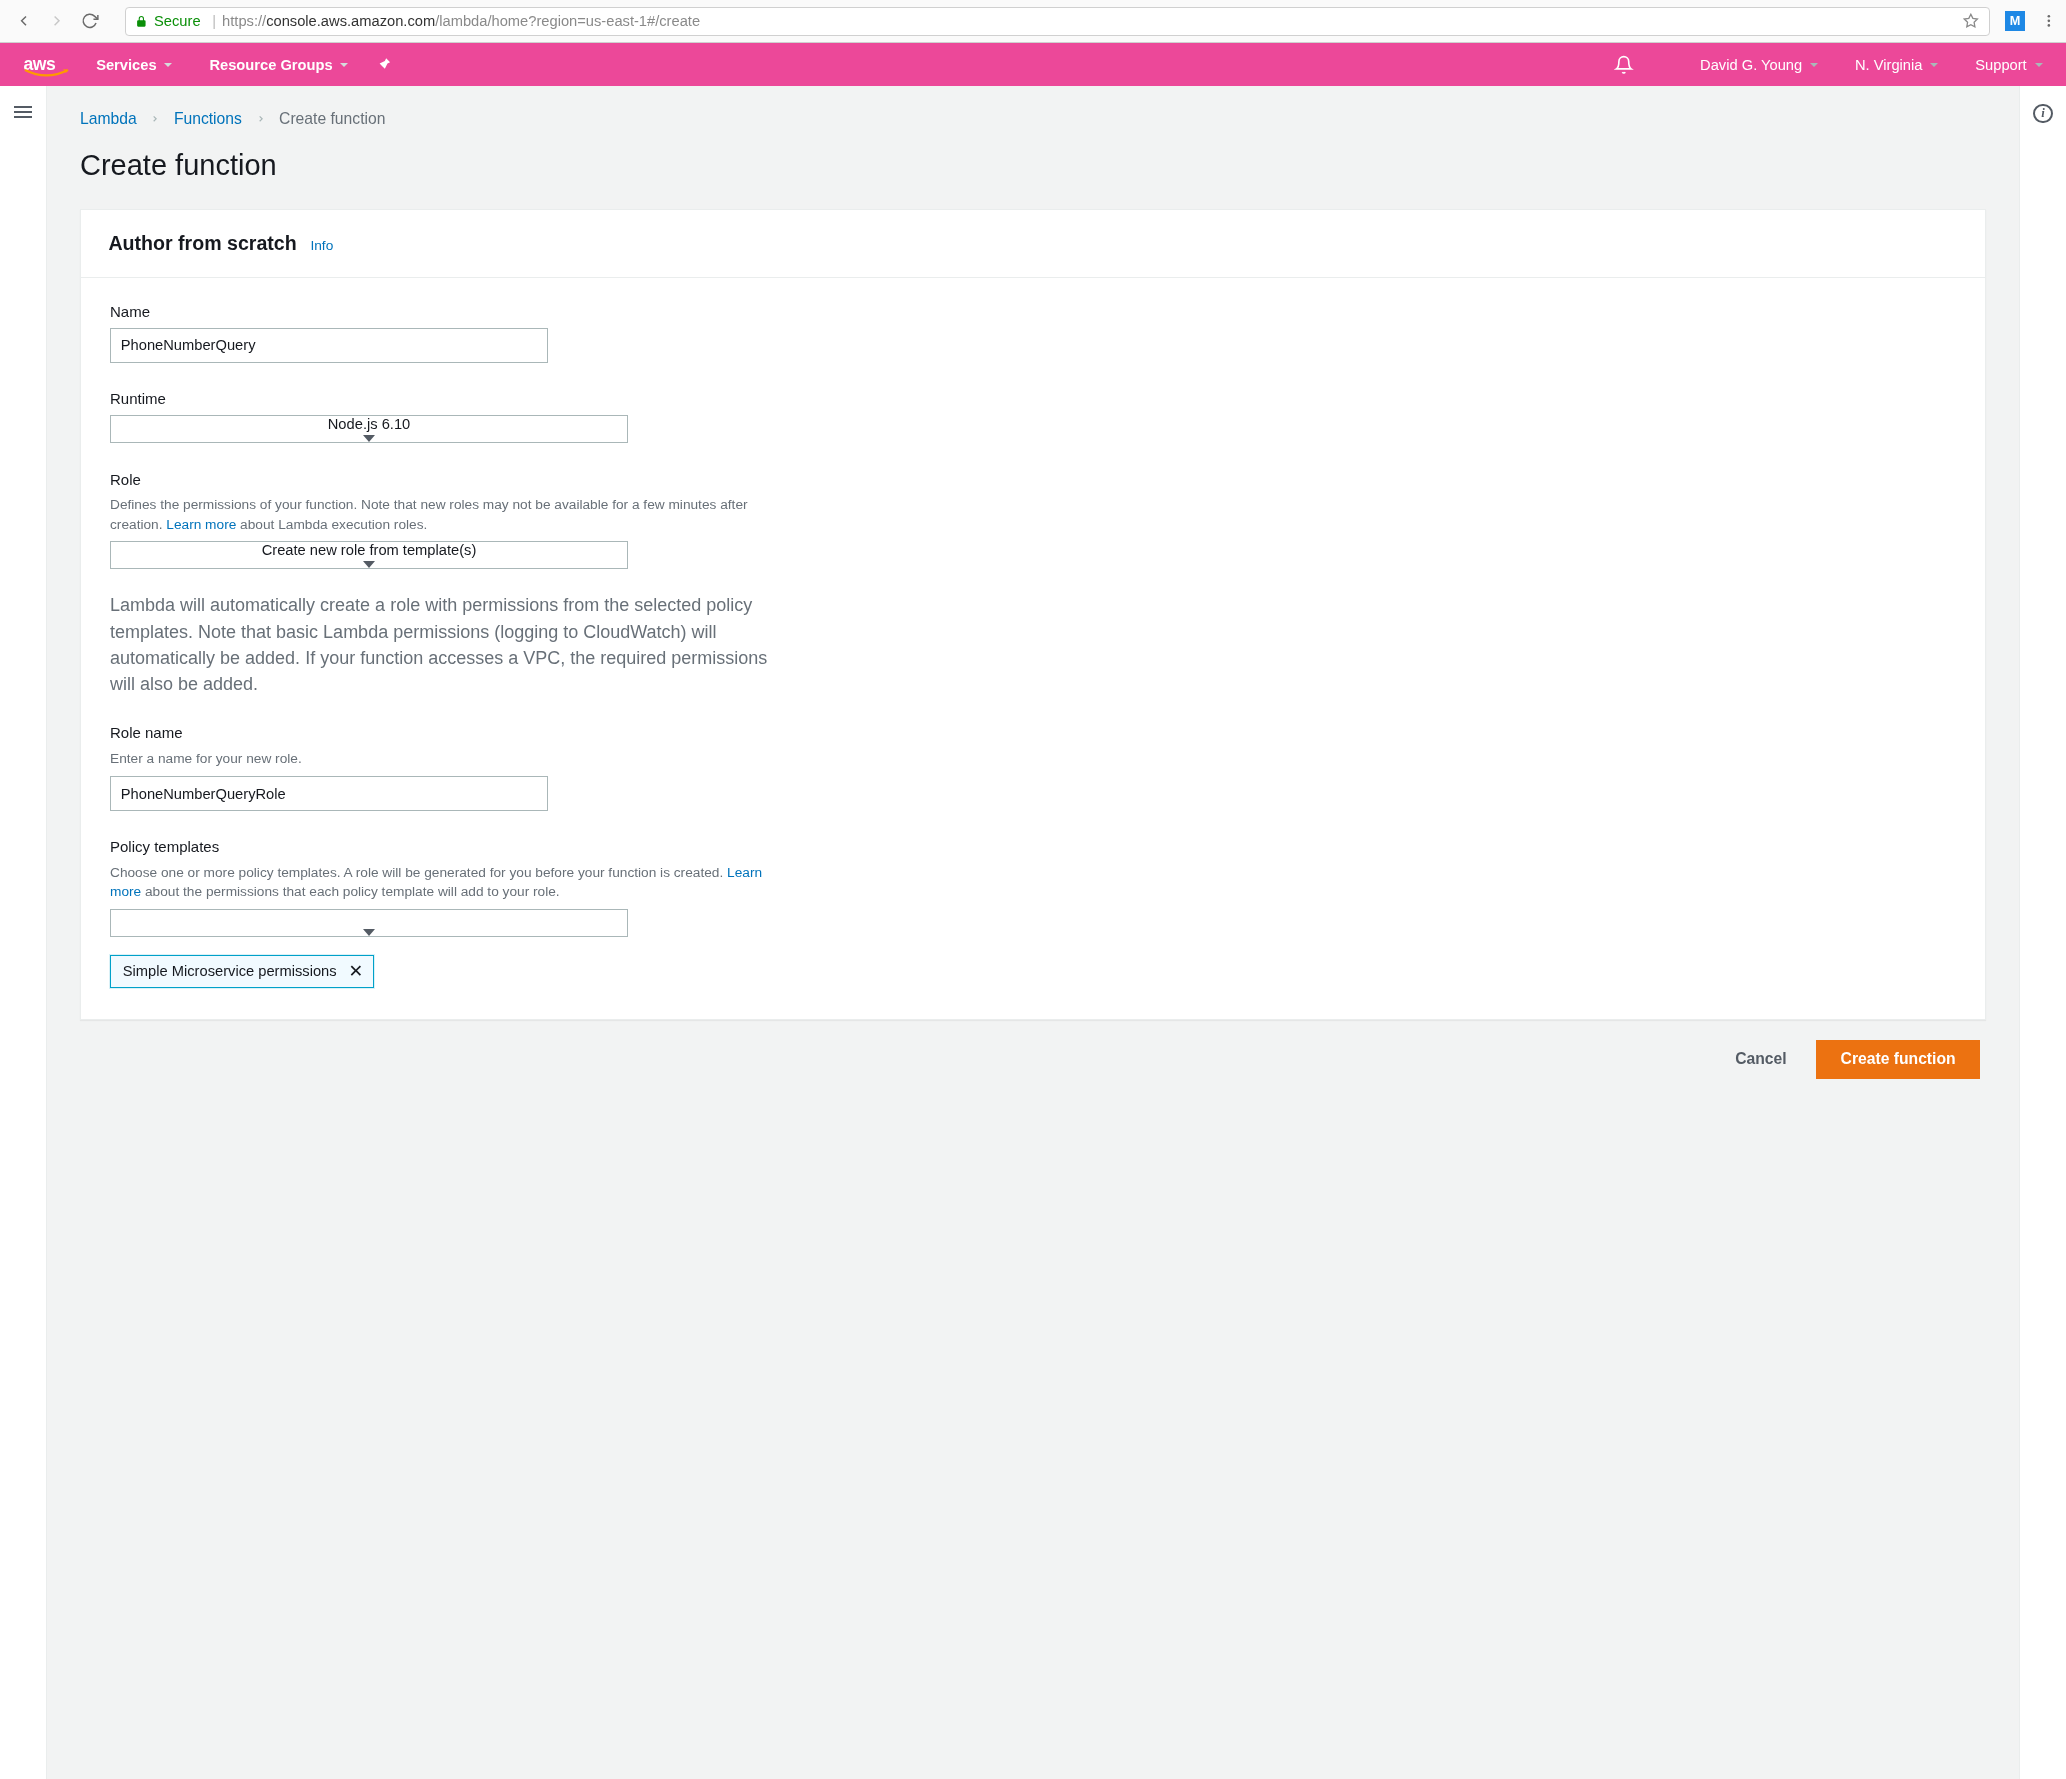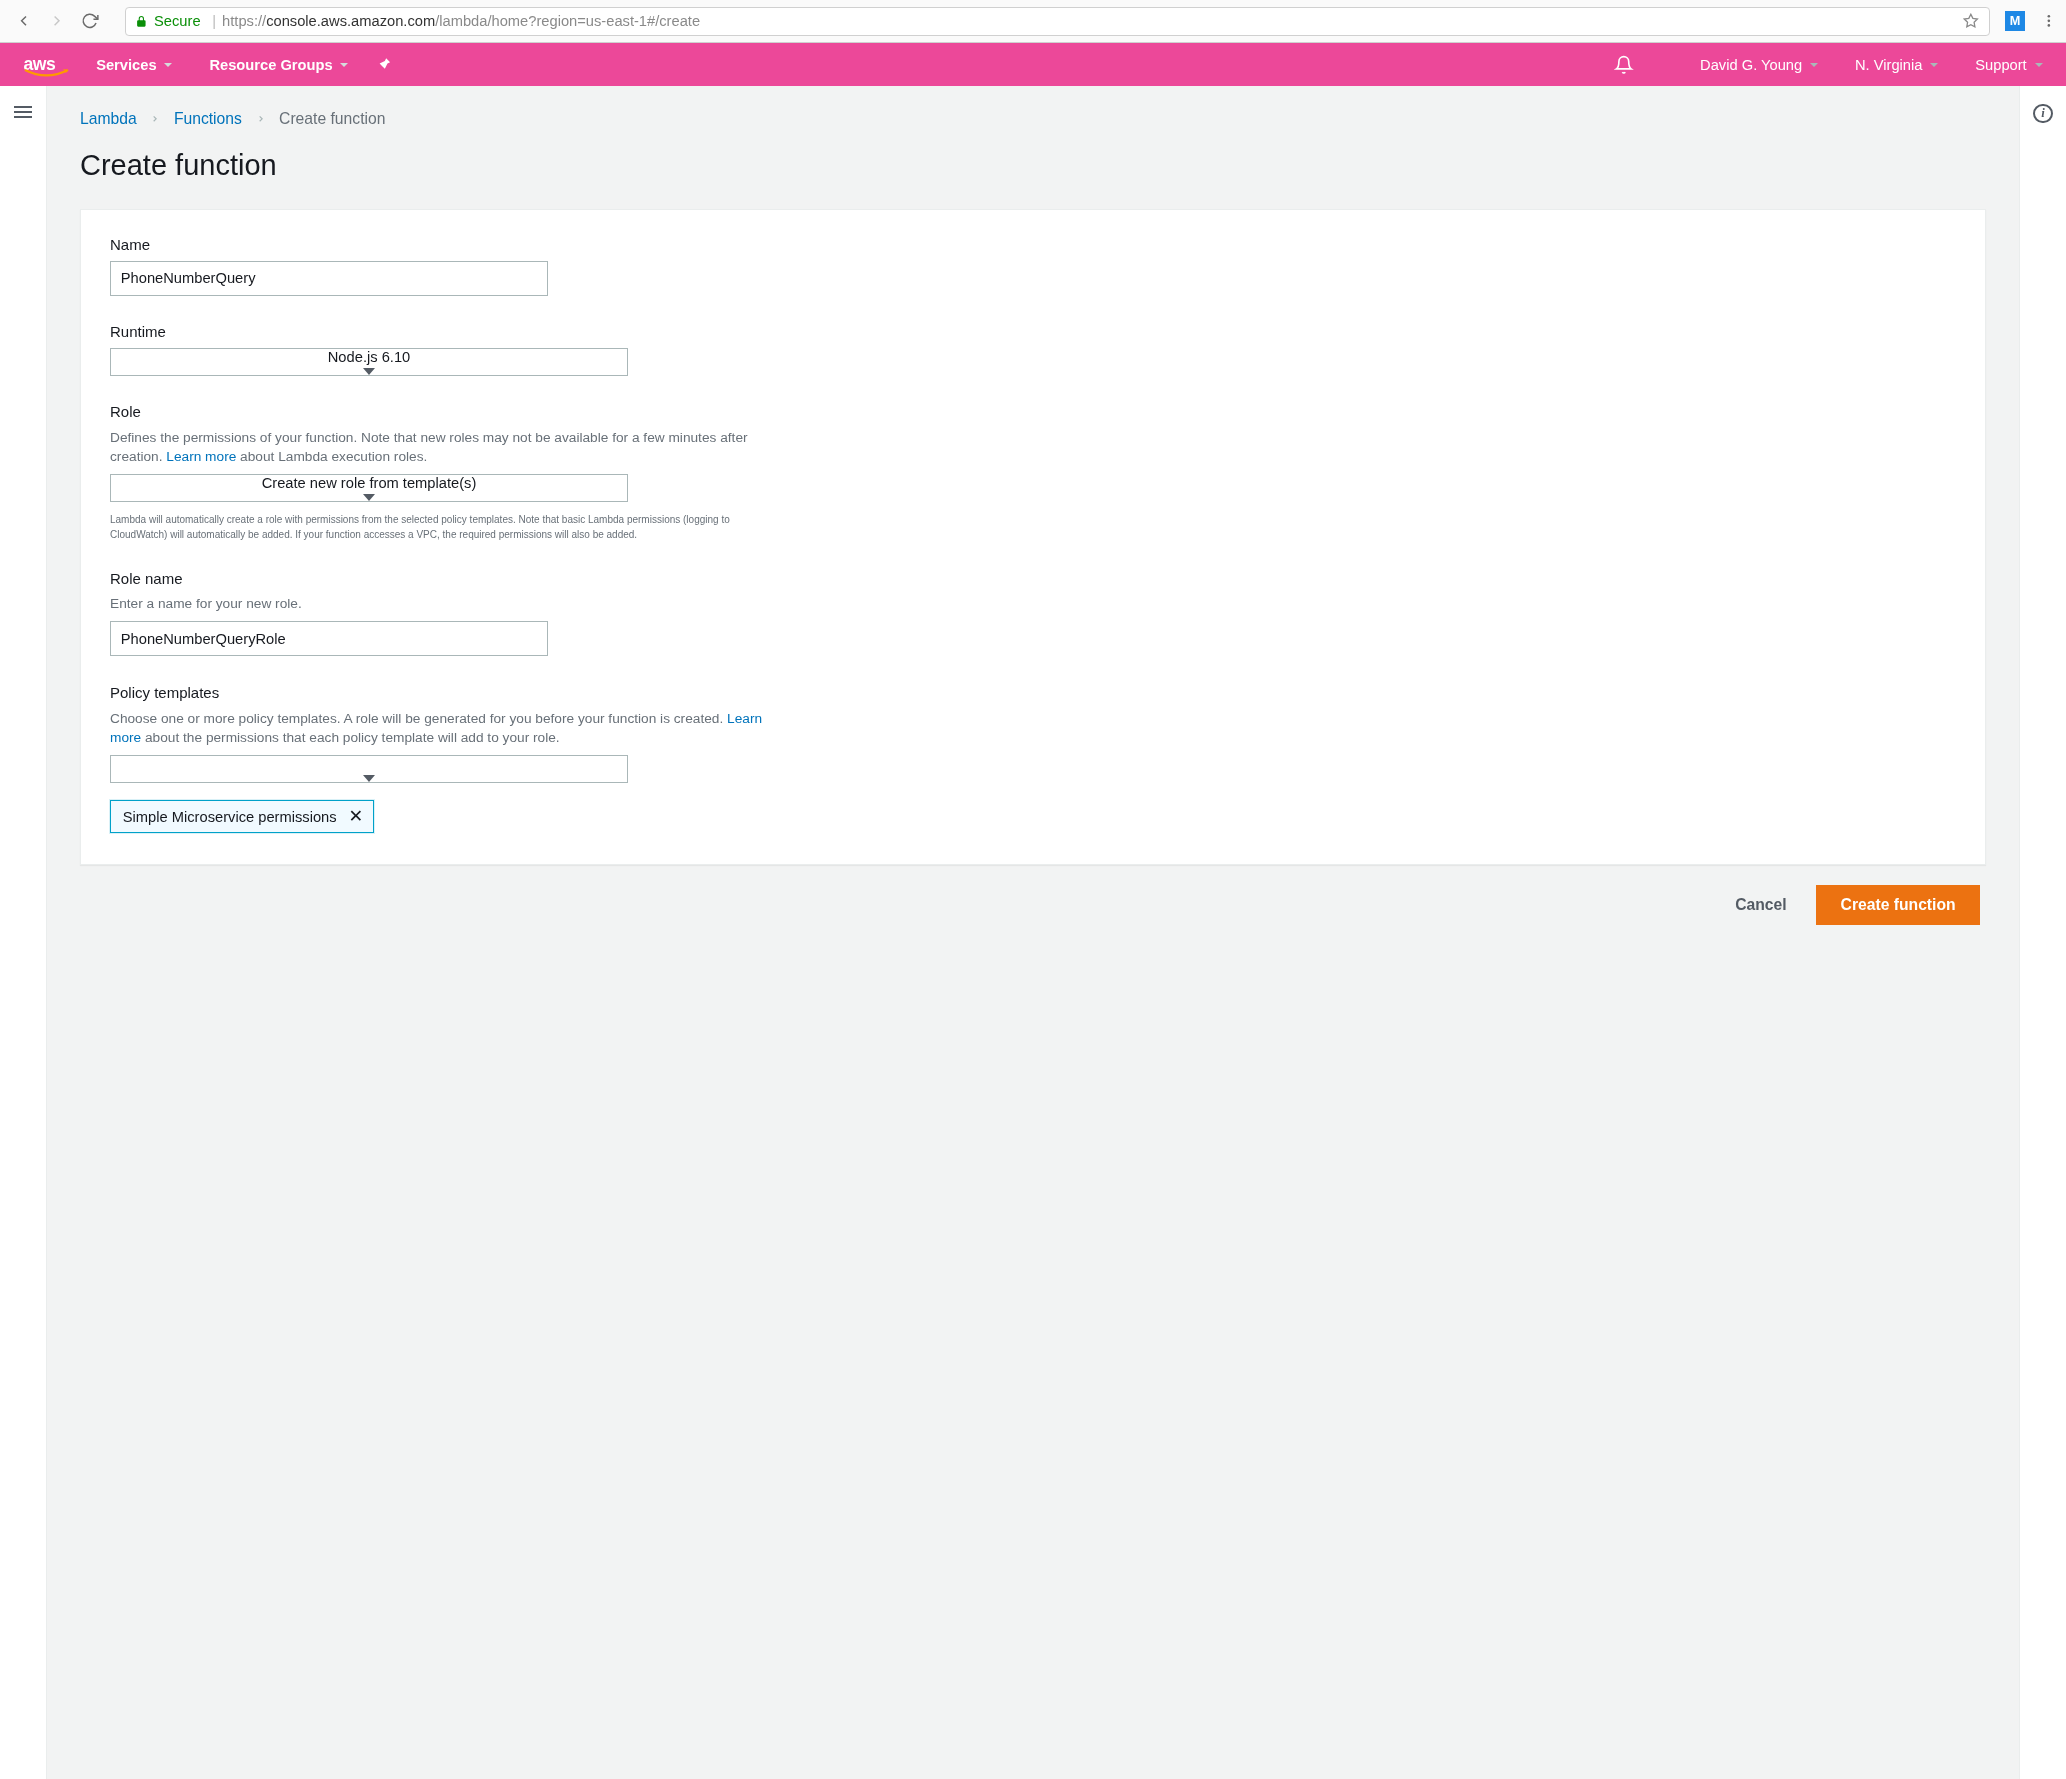--- a/index.html
+++ b/index.html
@@ -55,21 +55,21 @@
   .panel { background: #fff; border: 1px solid #eaeded; box-shadow: 0 1px 1px rgba(0,0,0,0.05); }
   .panel-header { padding: 21.6px 27.4px; border-bottom: 1px solid #eaeded; display: flex; align-items: baseline; gap: 13.7px; }
   .panel-header h2 { font-size: 19.6px; font-weight: 700; }
   .panel-header .info-link { color: #0073bb; font-size: 13.7px; cursor: pointer; }
   .panel-body { padding: 25.5px 29px 31px 29px; }
 
   .field { margin-bottom: 27.4px; max-width: 676px; }
   .field-label { font-size: 15px; color: #16191f; margin-bottom: 7.8px; }
   .field-desc { font-size: 13.7px; color: #687078; line-height: 1.4; margin-bottom: 7.8px; }
   .field-desc a { color: #0073bb; text-decoration: none; }
-  .field-helper { font-size: 10px; color: #687078; line-height: 1.45; margin-top: 11px; }
+  .field-helper { font-size: 18px; color: #687078; line-height: 1.45; margin-top: 23px; }
 
   .text-input { width: 438px; height: 35px; border: 1px solid #aab7b8; padding: 0 9.8px; font-size: 14.7px; color: #16191f; background: #fff; }
 
   .select-wrap { width: 518px; height: 28px; border: 1px solid #aab7b8; background: #fff; display: flex; align-items: center; justify-content: space-between; padding: 0 11.8px; cursor: pointer; font-size: 14.7px; flex-direction: column; }
   .select-arrow { width: 0; height: 0; border-left: 6.9px solid transparent; border-right: 6.9px solid transparent; border-top: 7.8px solid #545b64; }
 
   .tag { display: inline-flex; align-items: center; height: 33px; border: 1px solid #00a1c9; background: #f1faff; padding: 0 9.8px 0 11.8px; font-size: 14.7px; color: #16191f; box-shadow: 0 0 0 1px rgba(0,161,201,0.15); }
   .tag .tag-x { margin-left: 11.8px; font-size: 17.6px; font-weight: 300; cursor: pointer; color: #16191f; }
 
   
@@ -193,20 +193,24 @@
           <svg width="9.8" height="13.7" viewBox="0 0 24 24" fill="none" stroke="#aab7b8" stroke-width="3">
               <polyline points="9 18 15 12 9 6"></polyline>
             </svg>
         </span>
         <span class="current">Create function</span>
       </div>
 
       <h1 class="page-title">Create function</h1>
 
       <div class="panel">
+        <div class="panel-header">
+          <h2>Author from scratch</h2>
+          <span class="info-link">Info</span>
+        </div>
         <div class="panel-body">
 
           <div class="field">
             <div class="field-label">Name</div>
             <input class="text-input" type="text" value="PhoneNumberQuery" style="">
           </div>
 
           <div class="field">
             <div class="field-label">Runtime</div>
             <div class="select-wrap">

